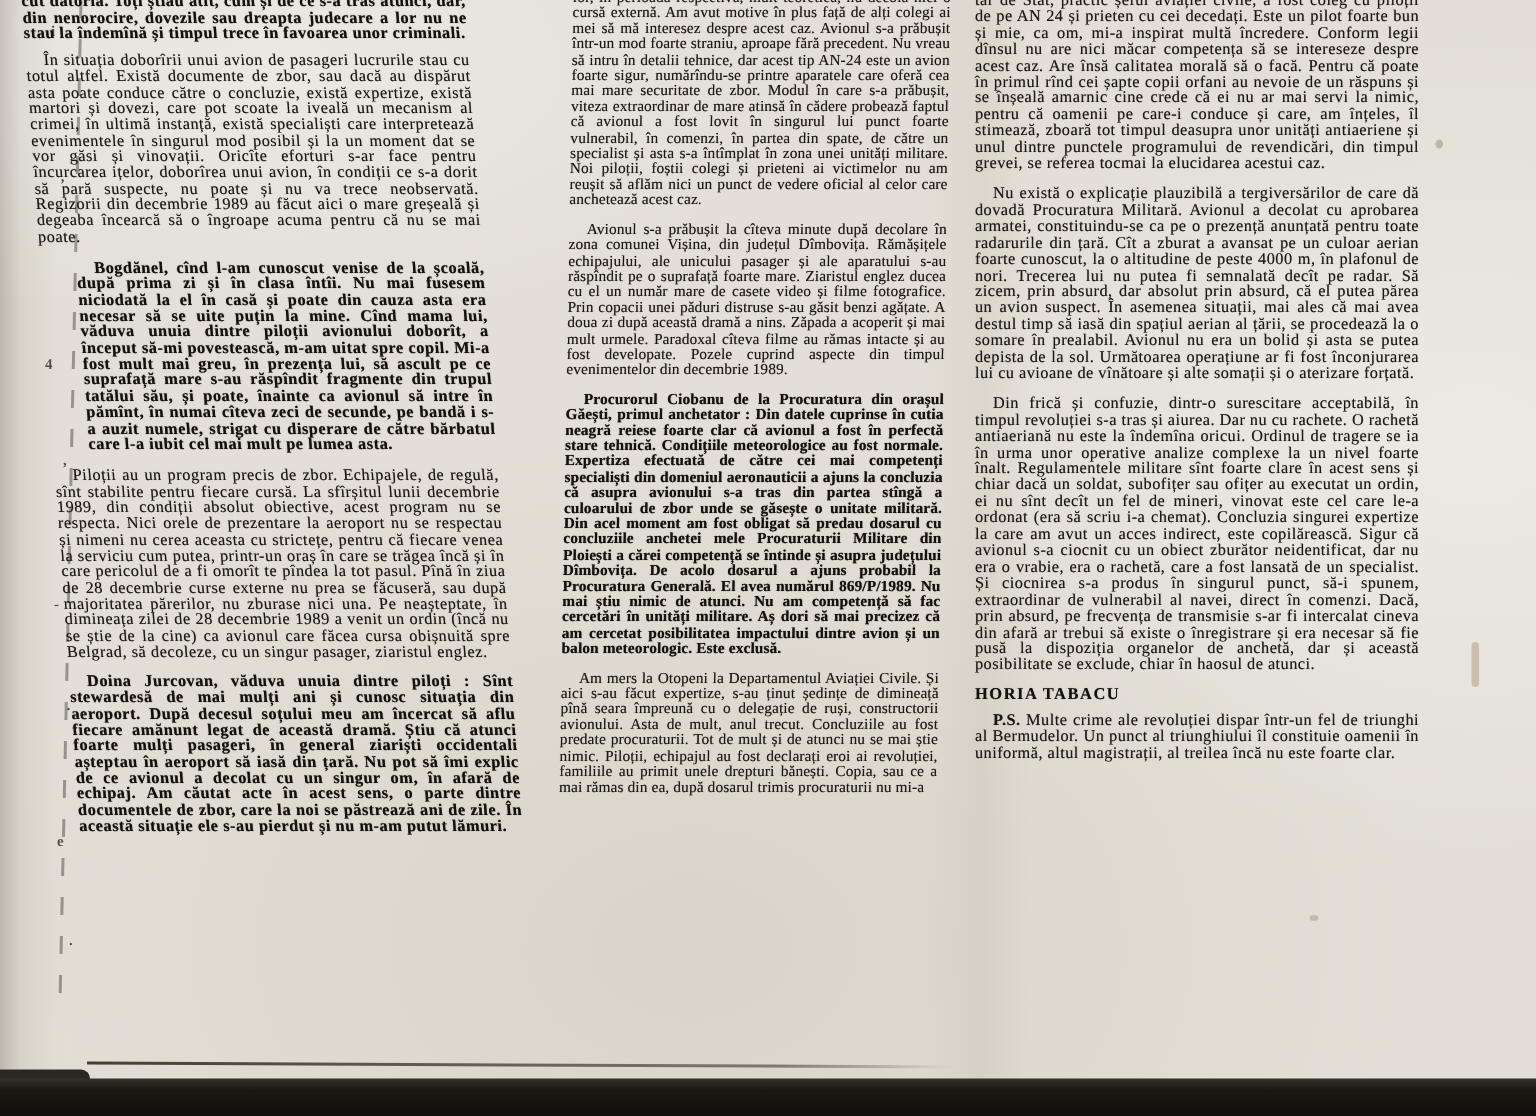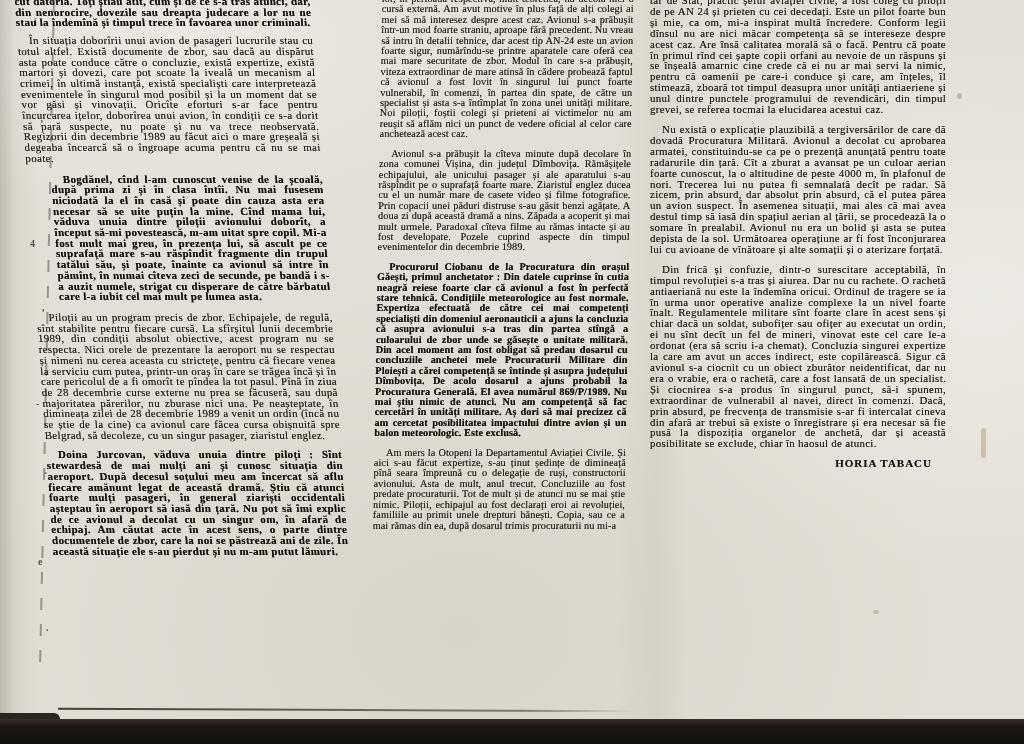--- a/index.html
+++ b/index.html
@@ -20,21 +20,21 @@
         letter-spacing:0.35px;transform:skewX(4deg);transform-origin:0 0;}
   #col2{left:382px;top:-6px;width:252px;font-size:10.2px;line-height:10.4px;
         letter-spacing:0.1px;transform:skewX(-1deg);transform-origin:0 0;}
   #col3{left:650px;top:-5px;width:296px;font-size:10.9px;line-height:10.9px;
         letter-spacing:0.3px;}
   .col p{margin:0 0 7px 0;text-indent:12px;}
   .col p.cont{text-indent:0;}
   .col p.b{font-weight:bold;color:#14100b;text-shadow:0 0 0.6px rgba(15,10,5,0.7);}
   .col p.inset{margin-left:24px;margin-top:10px;margin-bottom:10px;}
   .col p.q{margin-top:9px;}
-  .sig{font-weight:bold;text-align:right;padding-right:14px;margin:9px 0 6px 0;
+  .sig{font-weight:bold;padding-right:14px;margin:9px 0 6px 0;
        letter-spacing:1px;font-size:11px;color:#14100b;}
   .ps .pslabel{font-weight:bold;}
   
   #gutter-line{position:absolute;left:46px;top:0;width:2px;height:668px;opacity:.5;
      background:repeating-linear-gradient(180deg, rgba(40,34,28,0.8) 0 12px, rgba(40,34,28,0) 12px 26px);
      transform:rotate(1.2deg);}
   .frag{position:absolute;font-size:10px;color:rgba(35,28,22,0.75);font-weight:bold;}
   #rule-bottom{position:absolute;left:58px;top:709px;width:578px;height:2px;
      background:linear-gradient(90deg, rgba(50,44,36,0.9), rgba(50,44,36,0.55) 80%, rgba(50,44,36,0));
      transform:rotate(0.25deg);}
@@ -76,20 +76,21 @@
     <p class="q">Avionul s-a prăbușit la cîteva minute după decolare în zona comunei Vișina, din județul Dîmbovița. Rămășițele echipajului, ale unicului pasager și ale aparatului s-au răspîndit pe o suprafață foarte mare. Ziaristul englez ducea cu el un număr mare de casete video și filme fotografice. Prin copacii unei păduri distruse s-au găsit benzi agățate. A doua zi după această dramă a nins. Zăpada a acoperit și mai mult urmele. Paradoxal cîteva filme au rămas intacte și au fost developate. Pozele cuprind aspecte din timpul evenimentelor din decembrie 1989.</p>
     <p class="b q">Procurorul Ciobanu de la Procuratura din orașul Găești, primul anchetator : Din datele cuprinse în cutia neagră reiese foarte clar că avionul a fost în perfectă stare tehnică. Condițiile meteorologice au fost normale. Expertiza efectuată de către cei mai competenți specialiști din domeniul aeronauticii a ajuns la concluzia că asupra avionului s-a tras din partea stîngă a culoarului de zbor unde se găsește o unitate militară. Din acel moment am fost obligat să predau dosarul cu concluziile anchetei mele Procuraturii Militare din Ploiești a cărei competență se întinde și asupra județului Dîmbovița. De acolo dosarul a ajuns probabil la Procuratura Generală. El avea numărul 869/P/1989. Nu mai știu nimic de atunci. Nu am competență să fac cercetări în unități militare. Aș dori să mai precizez că am cercetat posibilitatea impactului dintre avion și un balon meteorologic. Este exclusă.</p>
     <p class="q">Am mers la Otopeni la Departamentul Aviației Civile. Și aici s-au făcut expertize, s-au ținut ședințe de dimineață pînă seara împreună cu o delegație de ruși, constructorii avionului. Asta de mult, anul trecut. Concluziile au fost predate procuraturii. Tot de mult și de atunci nu se mai știe nimic. Piloții, echipajul au fost declarați eroi ai revoluției, familiile au primit unele drepturi bănești. Copia, sau ce a mai rămas din ea, după dosarul trimis procuraturii nu mi-a</p>
   </div>
 
   <div id="col3" class="col">
     <p class="cont">tar de Stat, practic șeful aviației civile, a fost coleg cu piloții de pe AN 24 și prieten cu cei decedați. Este un pilot foarte bun și mie, ca om, mi-a inspirat multă încredere. Conform legii dînsul nu are nici măcar competența să se intereseze despre acest caz. Are însă calitatea morală să o facă. Pentru că poate în primul rînd cei șapte copii orfani au nevoie de un răspuns și se înșeală amarnic cine crede că ei nu ar mai servi la nimic, pentru că oamenii pe care-i conduce și care, am înțeles, îl stimează, zboară tot timpul deasupra unor unități antiaeriene și unul dintre punctele programului de revendicări, din timpul grevei, se referea tocmai la elucidarea acestui caz.</p>
     <p class="q">Nu există o explicație plauzibilă a tergiversărilor de care dă dovadă Procuratura Militară. Avionul a decolat cu aprobarea armatei, constituindu-se ca pe o prezență anunțată pentru toate radarurile din țară. Cît a zburat a avansat pe un culoar aerian foarte cunoscut, la o altitudine de peste 4000 m, în plafonul de nori. Trecerea lui nu putea fi semnalată decît pe radar. Să zicem, prin absurd, dar absolut prin absurd, că el putea părea un avion suspect. În asemenea situații, mai ales că mai avea destul timp să iasă din spațiul aerian al țării, se procedează la o somare în prealabil. Avionul nu era un bolid și asta se putea depista de la sol. Următoarea operațiune ar fi fost înconjurarea lui cu avioane de vînătoare și alte somații și o aterizare forțată.</p>
     <p class="q">Din frică și confuzie, dintr-o surescitare acceptabilă, în timpul revoluției s-a tras și aiurea. Dar nu cu rachete. O rachetă antiaeriană nu este la îndemîna oricui. Ordinul de tragere se ia în urma unor operative analize complexe la un nivel foarte înalt. Regulamentele militare sînt foarte clare în acest sens și chiar dacă un soldat, subofițer sau ofițer au executat un ordin, ei nu sînt decît un fel de mineri, vinovat este cel care le-a ordonat (era să scriu i-a chemat). Concluzia singurei expertize la care am avut un acces indirect, este copilărească. Sigur că avionul s-a ciocnit cu un obiect zburător neidentificat, dar nu era o vrabie, era o rachetă, care a fost lansată de un specialist. Și ciocnirea s-a produs în singurul punct, să-i spunem, extraordinar de vulnerabil al navei, direct în comenzi. Dacă, prin absurd, pe frecvența de transmisie s-ar fi intercalat cineva din afară ar trebui să existe o înregistrare și era necesar să fie pusă la dispoziția organelor de anchetă, dar și această posibilitate se exclude, chiar în haosul de atunci.</p>
     <div class="sig">HORIA TABACU</div>
+    <p class="ps"><span class="pslabel">P.S.</span> <span>Multe crime ale revoluției dispar într-un fel de triunghi al Bermudelor. Un punct al triunghiului îl constituie oamenii în uniformă, altul magistrații, al treilea încă nu este foarte clar.</span></p>
   </div>
 
   <div id="rule-bottom"></div>
   <div id="bottom-bar-left"></div>
   <div id="bottom-bar"></div>
 
   <div id="smudge-1" class="smudge"></div>
   <div id="smudge-2" class="smudge"></div>
   <div id="smudge-3" class="smudge"></div>
   <div id="smudge-4" class="smudge"></div>

